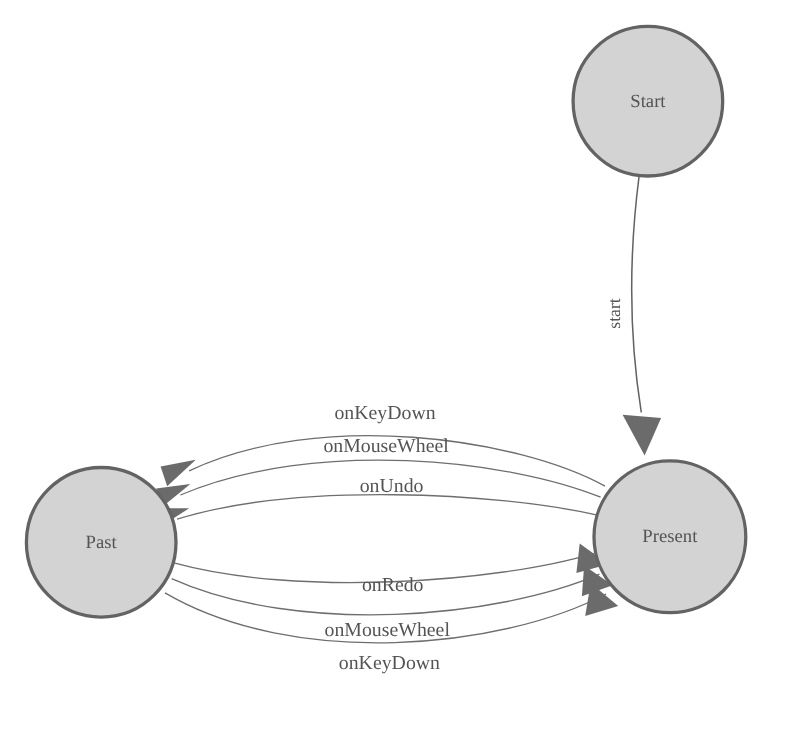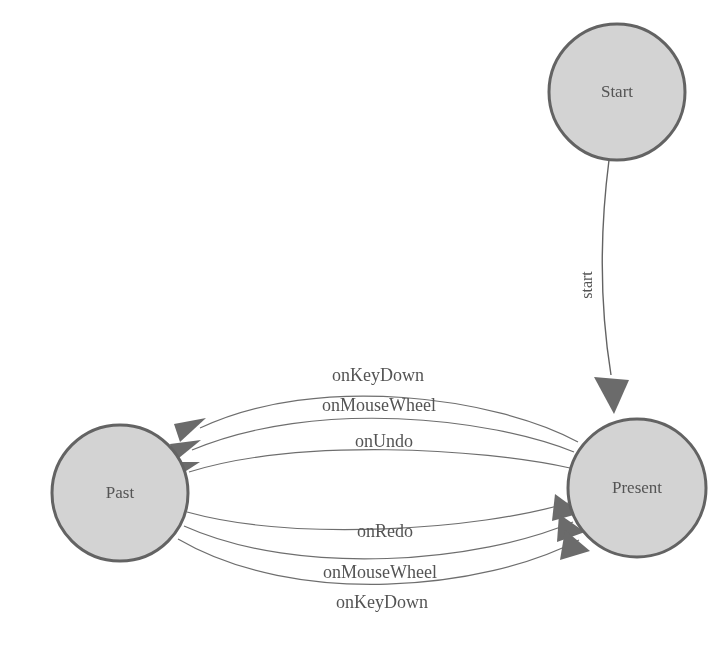--- a/index.html
+++ b/index.html
@@ -10,21 +10,20 @@
   }
   body {
     font-family: "Liberation Serif", "DejaVu Serif", serif;
   }
   #diagram-canvas {
     position: relative;
     width: 692px;
     height: 670px;
     background: #ffffff;
     overflow: hidden;
-    margin-left: 28px;
   }
   #diagram-svg {
     position: absolute;
     top: 0;
     left: 0;
     width: 721px;
     height: 670px;
     display: block;
   }
   .node-circle {

